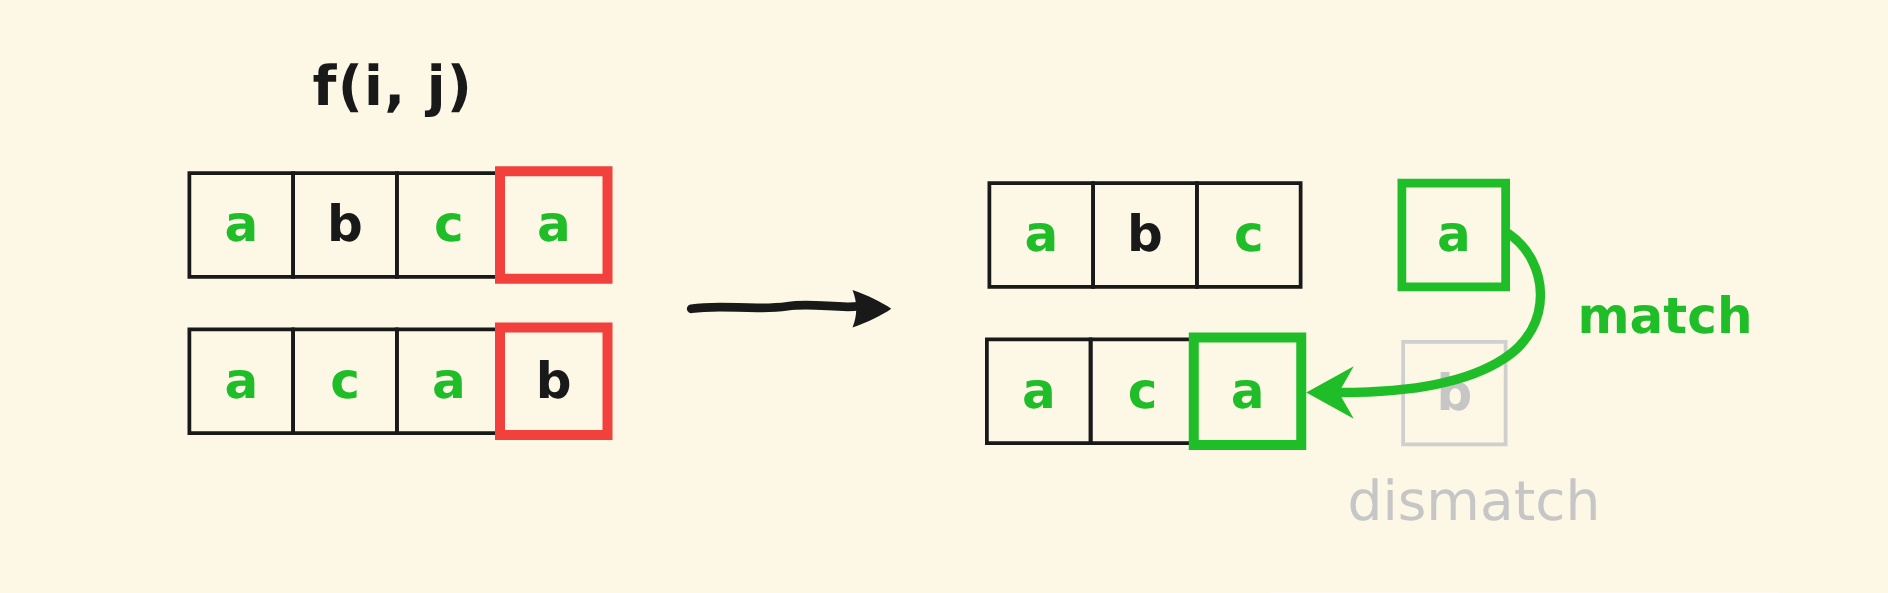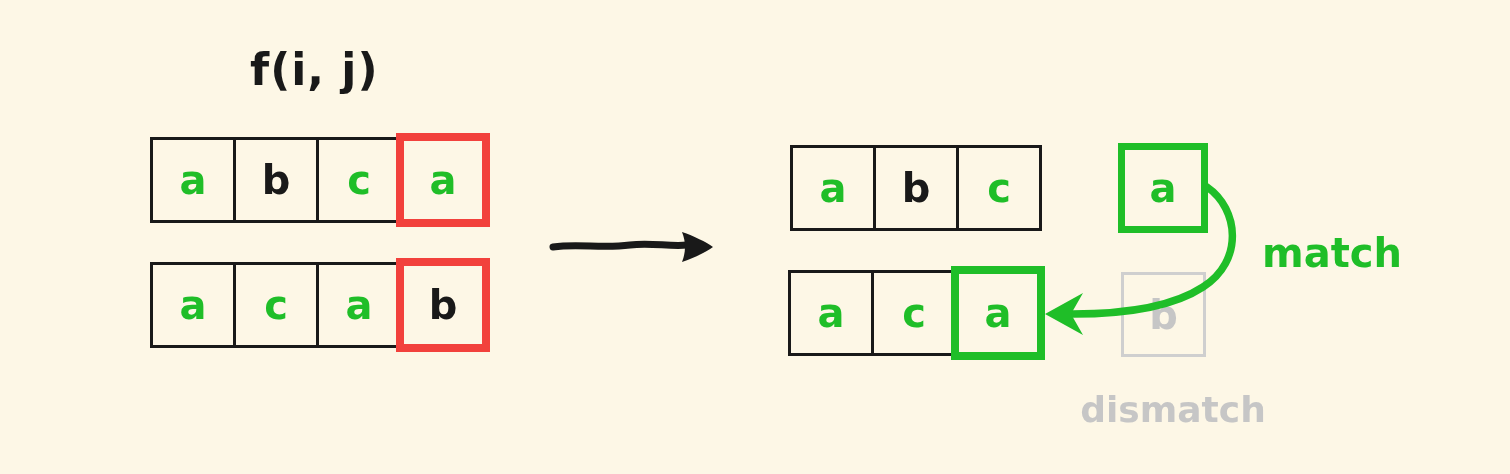--- a/index.html
+++ b/index.html
@@ -69,23 +69,23 @@
     font-size: 44px; font-weight: 700;
     color: var(--black);
     letter-spacing: 1px;
   }
   .match-label {
     left: 1262px; top: 230px;
     font-size: 40px; font-weight: 700;
     color: var(--green);
   }
   .dismatch-label {
-    left: 1078px; top: 389px;
+    left: 1078px; top: 376px;
     width: 190px; text-align: center;
-    font-size: 36px; font-weight: 700;
+    font-size: 44px; font-weight: 400;
     color: var(--grey);
   }
 
   svg { position: absolute; overflow: visible; }
   .black-stroke { stroke: var(--black); }
   .black-fill   { fill: var(--black); }
   .green-stroke { stroke: var(--green); }
   .green-fill   { fill: var(--green); }
 </style>
 </head>

